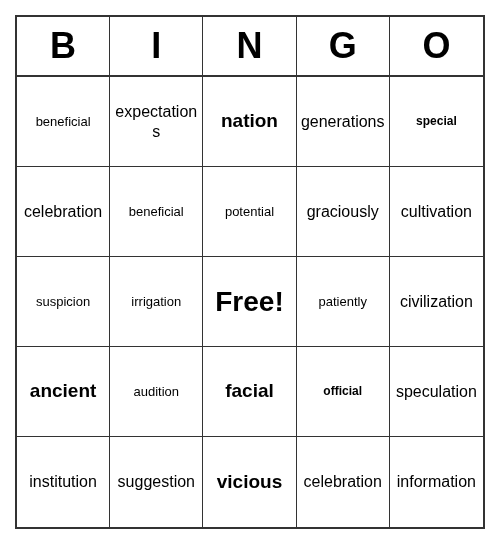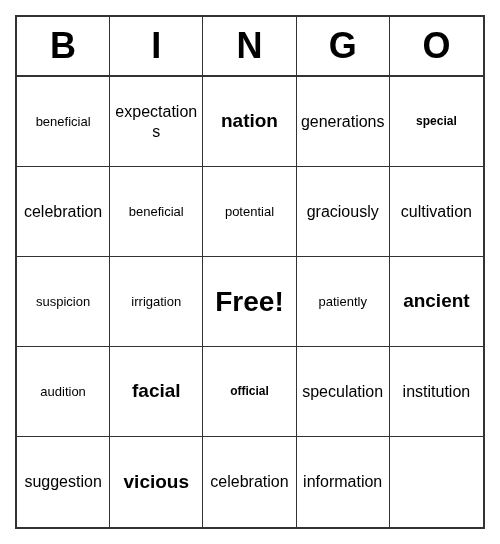--- a/index.html
+++ b/index.html
@@ -144,20 +144,23 @@
       <div class="bingo-cell">
         <span class="size-normal">irrigation</span>
       </div>
       <div class="bingo-cell">
         <span class="free-cell">Free!</span>
       </div>
       <div class="bingo-cell">
         <span class="size-normal">patiently</span>
       </div>
       <div class="bingo-cell">
+        <span class="size-small">civilization</span>
+      </div>
+      <div class="bingo-cell">
         <span class="size-large">ancient</span>
       </div>
       <div class="bingo-cell">
         <span class="size-normal">audition</span>
       </div>
       <div class="bingo-cell">
         <span class="size-large">facial</span>
       </div>
       <div class="bingo-cell">
         <span class="size-medium">official</span>

